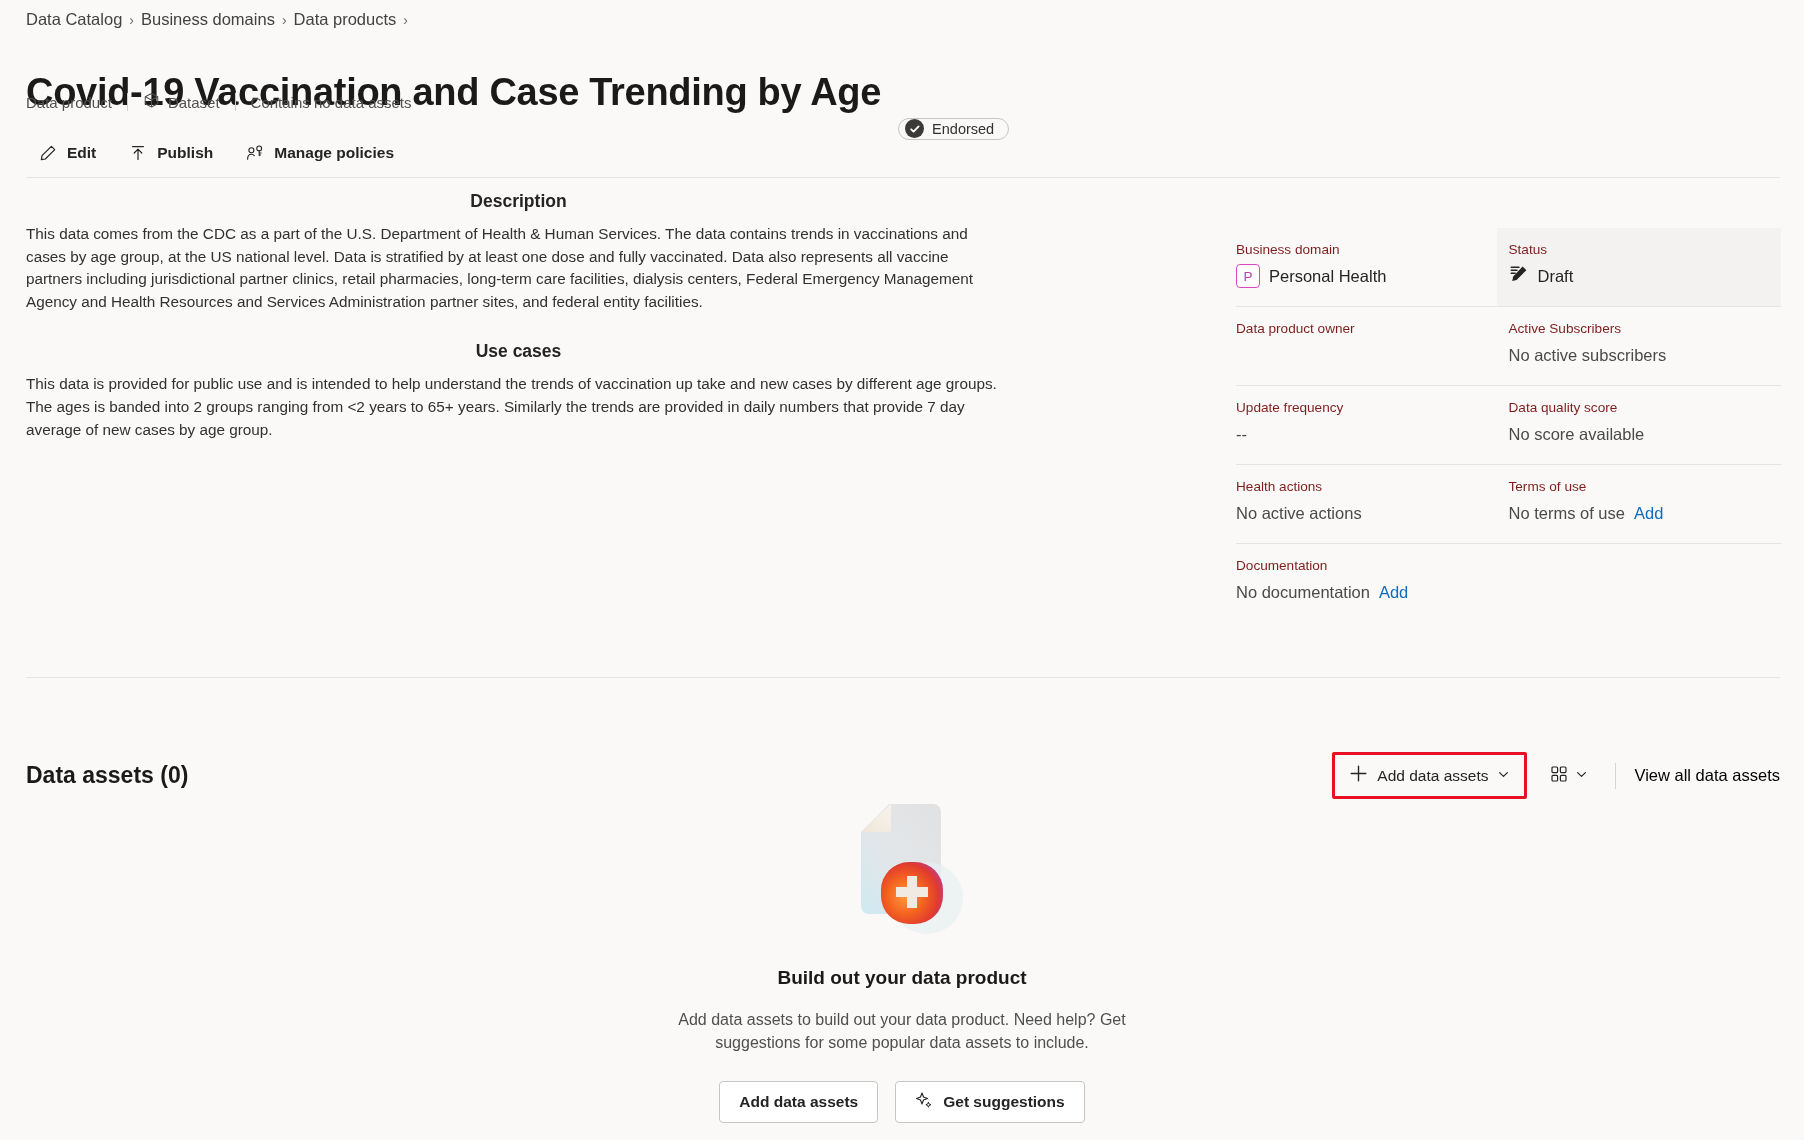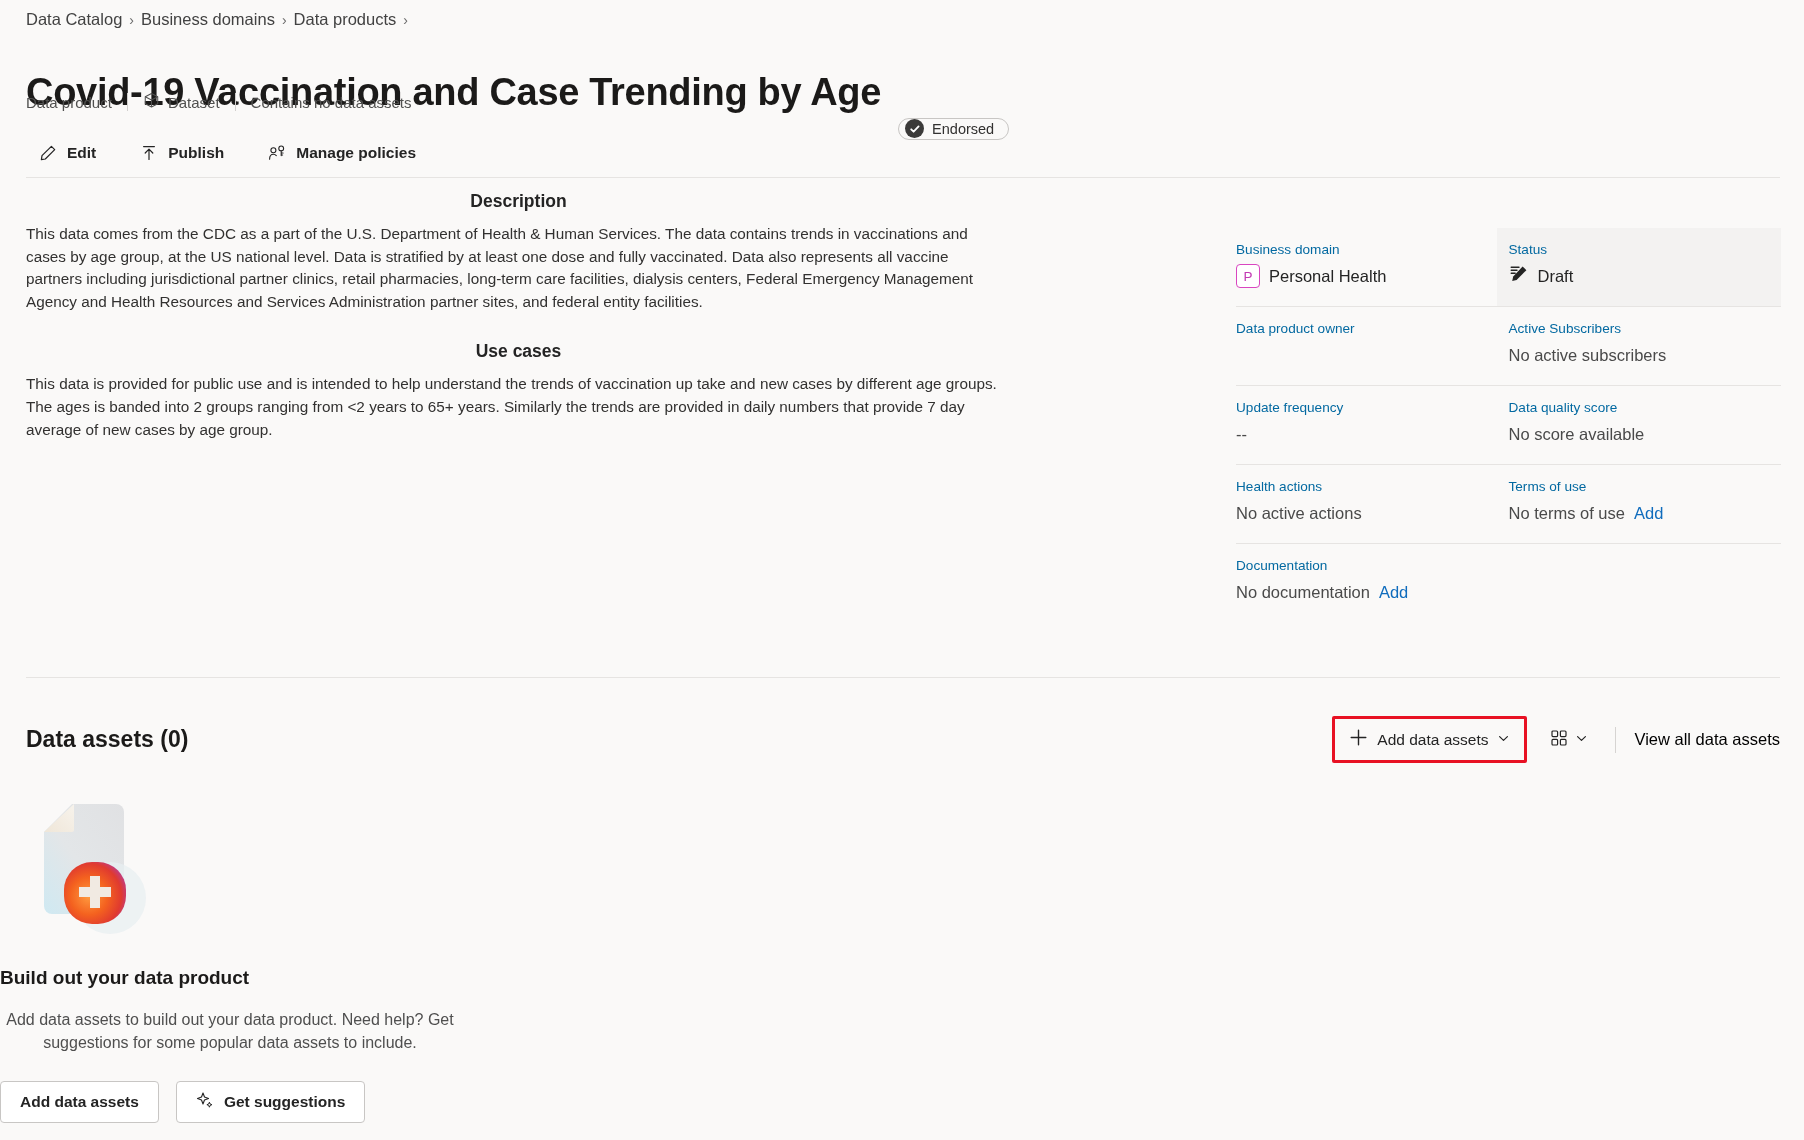--- a/index.html
+++ b/index.html
@@ -53,21 +53,21 @@
     position: absolute; left: 26px; top: 92px;
     display: flex; align-items: center;
     font-size: 15px; color: #50504f;
   }
   .subtitle-item { display: inline-flex; align-items: center; gap: 8px; white-space: nowrap; }
   .sub-div { width: 1px; height: 18px; background: #d2d0ce; margin: 0 15px; }
 
   
   .toolbar {
     position: absolute; left: 26px; top: 136px;
-    display: flex; align-items: center; gap: 19px;
+    display: flex; align-items: center; gap: 8px;
   }
   .tb-btn {
     display: inline-flex; align-items: center; gap: 10px;
     padding: 7px 12px; border: none; background: transparent;
     font-size: 15.5px; color: #242424; cursor: pointer; border-radius: 4px;
     font-family: inherit; font-weight: 600;
   }
   .tb-icon { width: 19px; height: 19px; display: inline-flex; align-items: center; justify-content: center; flex: none; }
 
   .hr-top {
@@ -92,21 +92,21 @@
   .meta {
     position: absolute; left: 1236px; top: 228px; width: 545px;
   }
   .meta-row {
     display: flex; border-bottom: 1px solid #e6e4e2;
   }
   .meta-row:last-child { border-bottom: none; }
   .meta-cell { width: 50%; padding: 14px 0 18px 0; }
   .meta-cell.hl { background: #f3f2f1; padding-left: 12px; margin-left: -12px; width: calc(50% + 12px); }
   .meta-label {
-    font-size: 13.6px; color: #0369a1; margin-bottom: 7px; white-space: nowrap;
+    font-size: 13.6px; color: #7f1d1d; margin-bottom: 7px; white-space: nowrap;
   }
   .meta-value {
     font-size: 16.5px; color: #242424; display: flex; align-items: center; gap: 9px;
     min-height: 24px;
   }
   .meta-value.muted { color: #4a4a4a; }
   .dom-badge {
     width: 24px; height: 24px; border: 1.5px solid #d946c0; border-radius: 4px;
     color: #c239b3; font-size: 13.5px; font-weight: 500;
     display: inline-flex; align-items: center; justify-content: center; flex: none;
@@ -115,21 +115,21 @@
   .link { color: #0f6cbd; text-decoration: none; cursor: pointer; }
 
   
   .hr-mid {
     position: absolute; left: 26px; right: 24px; top: 677px;
     height: 1px; background: #e6e4e2;
   }
 
   
   .assets-head {
-    position: absolute; left: 26px; right: 24px; top: 716px;
+    position: absolute; left: 26px; right: 24px; top: 752px;
     display: flex; align-items: center; justify-content: space-between;
   }
   .assets-title { font-size: 23px; font-weight: 600; color: #1b1a19; }
   .assets-actions { display: flex; align-items: center; gap: 0px; }
   .hl-box {
     border: 3px solid #e81123; border-radius: 2px; padding: 2px;
     display: inline-flex;
   }
   .cmd-btn {
     display: inline-flex; align-items: center; gap: 9px;
@@ -143,21 +143,21 @@
     border-radius: 3px; margin-left: 14px;
   }
   .vdiv { width: 1px; height: 26px; background: #d6d4d2; margin: 0 18px; }
   .view-all {
     font-size: 16.5px; color: #000000; text-decoration: none; cursor: pointer; white-space: nowrap;
   }
 
   
   .empty {
     position: absolute; left: 0; right: 0; top: 786px;
-    display: flex; flex-direction: column; align-items: flex-start;
+    display: flex; flex-direction: column; align-items: center;
   }
   .illus { width: 170px; height: 165px; position: relative; margin-bottom: 16px; }
   .empty-title { font-size: 19px; font-weight: 700; color: #1b1a19; margin-bottom: 19px; }
   .empty-desc {
     font-size: 16px; color: #4f4f4f; text-align: center;
     line-height: 23px; max-width: 460px; margin-bottom: 27px;
   }
   .empty-btns { display: flex; gap: 17px; }
   .sec-btn {
     display: inline-flex; align-items: center; gap: 10px;

